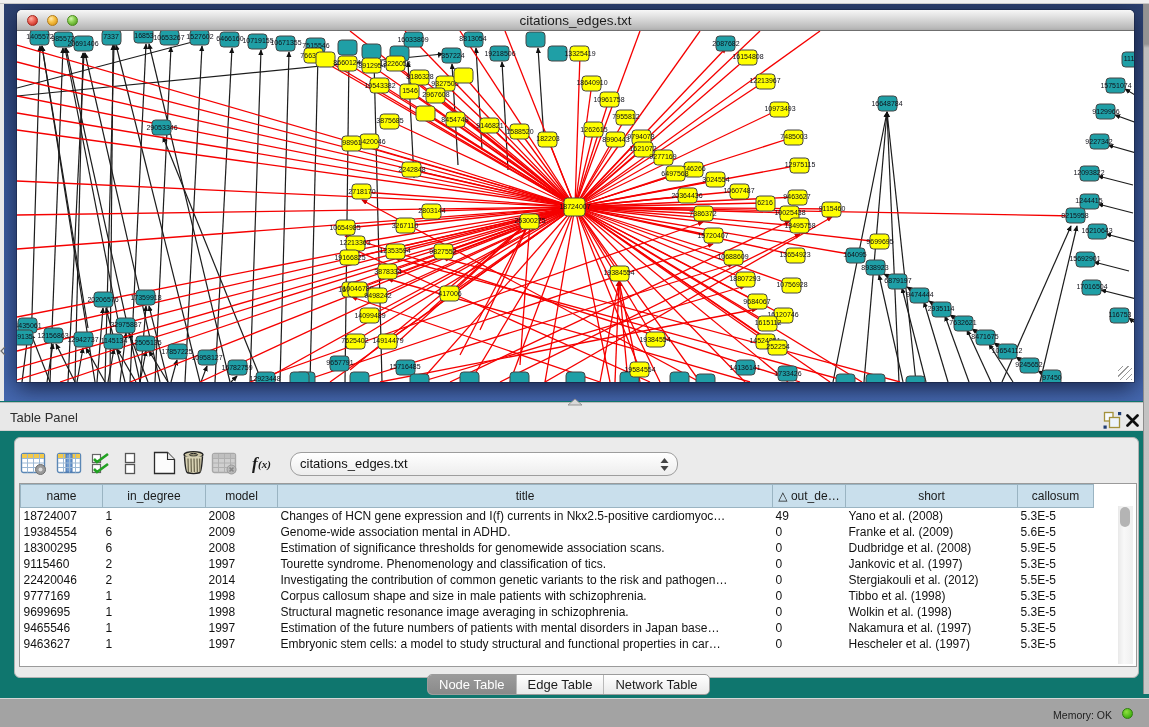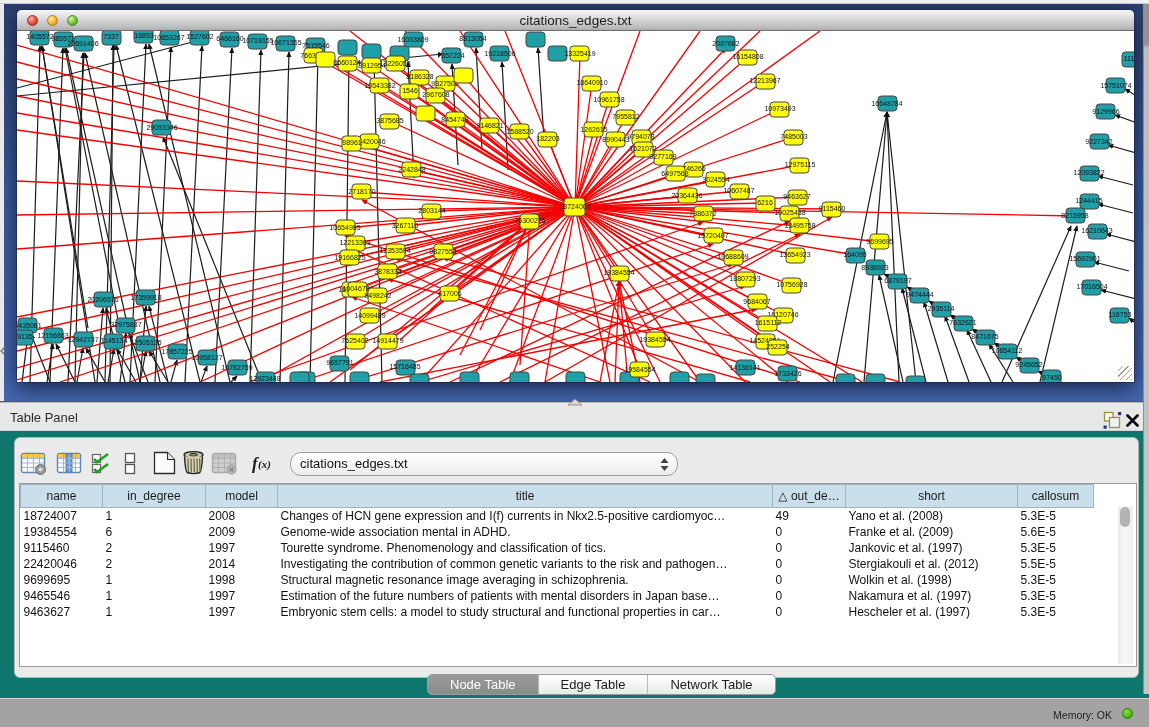--- a/index.html
+++ b/index.html
@@ -25,21 +25,21 @@
 .toolbar{position:absolute;left:0;top:0;width:100%;height:47px;}
 .combo{position:absolute;left:275px;top:14px;width:388px;height:24px;background:linear-gradient(#ffffff,#ededed);border:1px solid #9d9d9d;border-radius:11px;font-size:13px;color:#111;line-height:22px;padding-left:9px;}
 .tablewrap{position:absolute;left:4px;top:45px;width:1118px;height:184px;background:#fff;overflow:hidden;border:1px solid #9a9a9a;border-bottom:1px solid #9a9a9a;}
 table.grid{border-collapse:collapse;table-layout:fixed;width:1074px;font-size:12px;color:#111;}
 table.grid th{background:#c9dfec;border:1px solid #9ab4c2;font-weight:normal;height:23px;font-size:12px;color:#1a1a1a;padding:1px;}
 table.grid td{height:16px;padding:0 2px 0 3px;white-space:nowrap;overflow:hidden;}
 .vscroll{position:absolute;right:3px;top:22px;width:15px;height:158px;background:linear-gradient(90deg,#e9e9e9,#f8f8f8 40%,#efefef);}
 .vscroll .thumb{position:absolute;left:2px;top:1px;width:10px;height:20px;background:#b4b4b4;border-radius:5px;}
 
 .tabs{position:absolute;left:412px;top:236px;height:21px;display:flex;border:1px solid #9b9b9b;border-radius:5px;overflow:hidden;background:linear-gradient(#ffffff,#e9e9e9);}
-.tab{font-size:13px;color:#1c1c1c;padding:0 22px;line-height:19px;border-left:1px solid #b9b9b9;}
+.tab{font-size:13px;color:#1c1c1c;padding:0 11px;line-height:19px;border-left:1px solid #b9b9b9;}
 .tab:first-child{border-left:none;}
 .tab.sel{background:linear-gradient(#9b9b9b,#8a8a8a);color:#fff;}
 .status{position:absolute;left:0;top:698px;width:1149px;height:29px;background:#a3a3a3;border-top:1px solid #d6d6d6;}
 .mem{position:absolute;right:37px;top:10px;font-size:10.5px;color:#222;}
 .dot{position:absolute;right:16px;top:9px;width:11px;height:11px;border-radius:50%;background:radial-gradient(circle at 38% 32%,#8fe23e,#3fae10 75%);border:1px solid #2e7e0c;}
 </style></head>
 <body>
 <div class="page">
 <div class="desktop">
   <div class="window">
@@ -691,36 +691,54 @@
               <tr>
                 <td>19384554</td>
                 <td>6</td>
                 <td>2009</td>
                 <td>Genome-wide association mental in ADHD.</td>
                 <td>0</td>
                 <td>Franke et al. (2009)</td>
                 <td>5.6E-5</td>
               </tr>
               <tr>
+                <td>18300295</td>
+                <td>6</td>
+                <td>2008</td>
+                <td>Estimation of significance thresholds for genomewide association scans.</td>
+                <td>0</td>
+                <td>Dudbridge et al. (2008)</td>
+                <td>5.9E-5</td>
+              </tr>
+              <tr>
                 <td>9115460</td>
                 <td>2</td>
                 <td>1997</td>
                 <td>Tourette syndrome. Phenomenology and classification of tics.</td>
                 <td>0</td>
                 <td>Jankovic et al. (1997)</td>
                 <td>5.3E-5</td>
               </tr>
               <tr>
                 <td>22420046</td>
                 <td>2</td>
                 <td>2014</td>
                 <td>Investigating the contribution of common genetic variants to the risk and pathogen…</td>
                 <td>0</td>
                 <td>Stergiakouli et al. (2012)</td>
                 <td>5.5E-5</td>
+              </tr>
+              <tr>
+                <td>9777169</td>
+                <td>1</td>
+                <td>1998</td>
+                <td>Corpus callosum shape and size in male patients with schizophrenia.</td>
+                <td>0</td>
+                <td>Tibbo et al. (1998)</td>
+                <td>5.3E-5</td>
               </tr>
               <tr>
                 <td>9699695</td>
                 <td>1</td>
                 <td>1998</td>
                 <td>Structural magnetic resonance image averaging in schizophrenia.</td>
                 <td>0</td>
                 <td>Wolkin et al. (1998)</td>
                 <td>5.3E-5</td>
               </tr>

